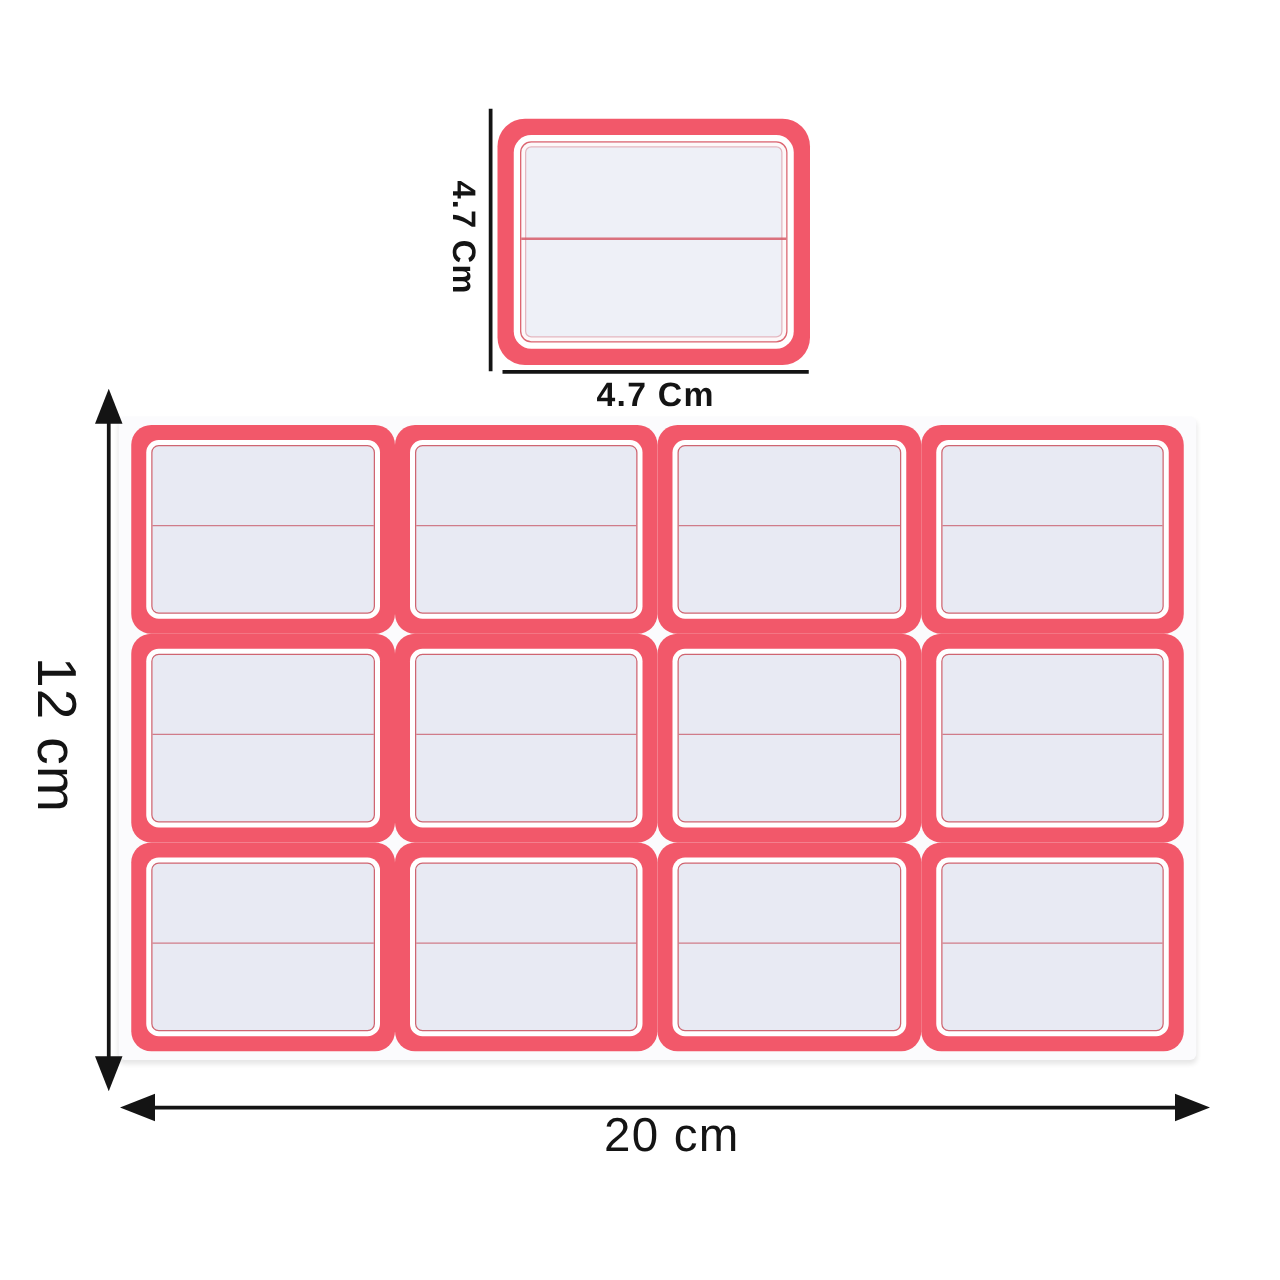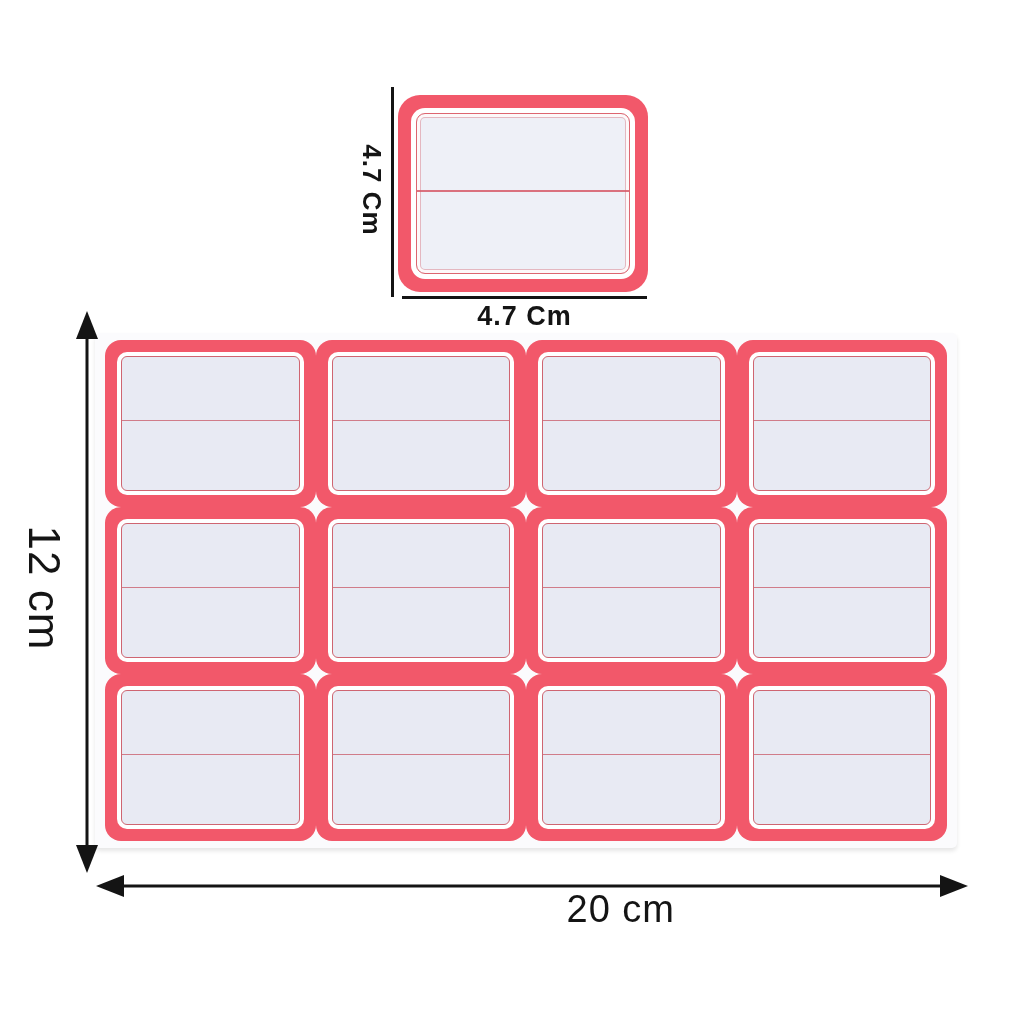--- a/index.html
+++ b/index.html
@@ -59,21 +59,21 @@
   }
   .cell .mid-line{top:47%;height:1.5px;background:rgba(201,96,110,.8);}
   
   .v-arrow{position:absolute;left:74px;top:311px;}
   .sheet-vlabel{
     position:absolute;left:44px;top:588px;transform:translate(-50%,-50%) rotate(90deg);
     white-space:nowrap;font-size:44px;font-weight:400;letter-spacing:1px;
   }
   .h-arrow{position:absolute;left:96px;top:873px;}
   .sheet-hlabel{
-    position:absolute;left:400px;top:888px;width:275px;text-align:right;
+    position:absolute;left:400px;top:888px;width:275px;text-align:center;
     font-size:38px;font-weight:400;letter-spacing:1px;
   }
 </style>
 </head>
 <body>
 
 <div class="canvas">
 
   <div class="sl-vline"></div>
   <div class="sl-vlabel">4.7 Cm</div>

